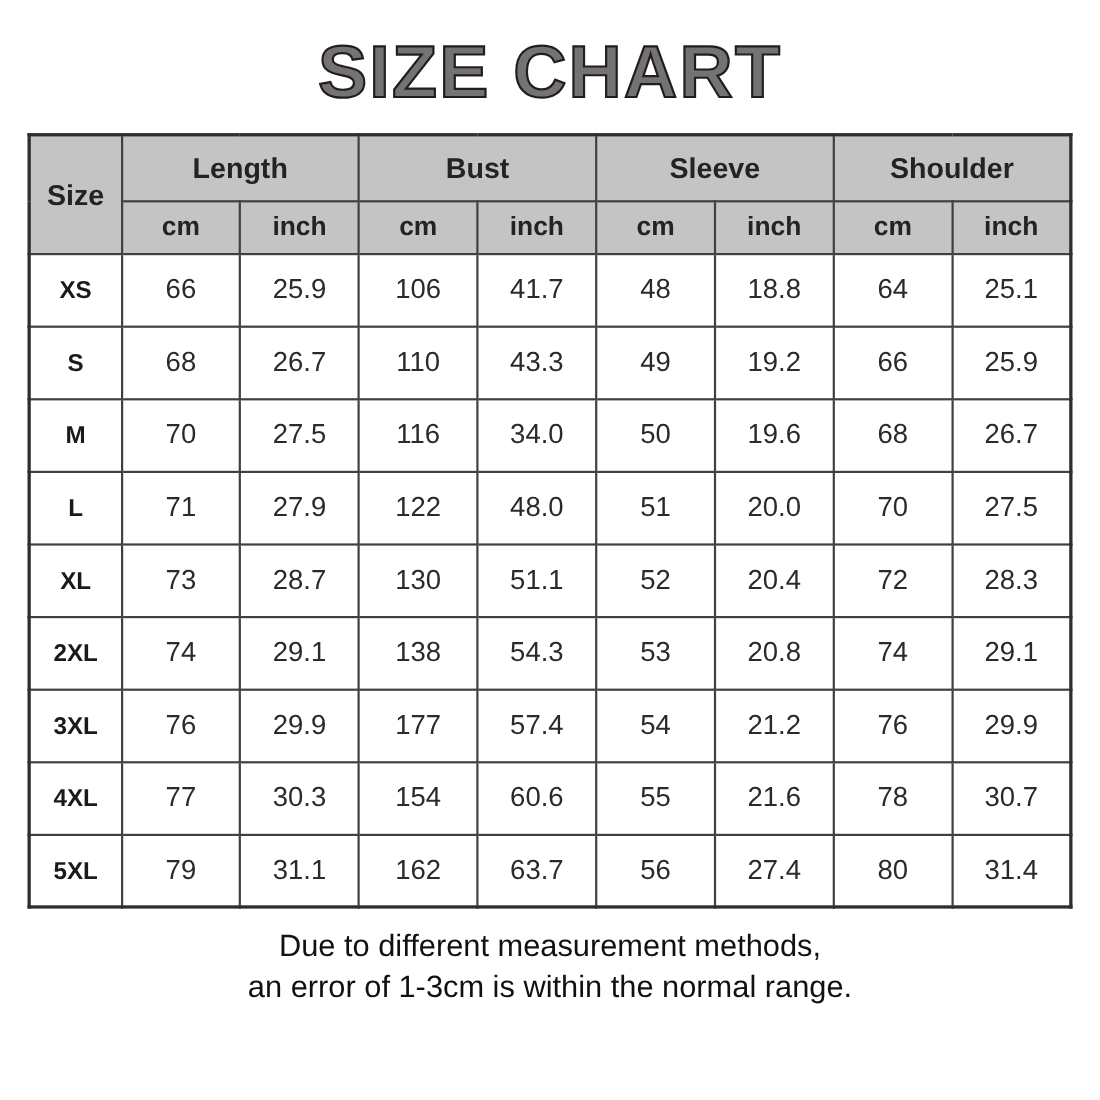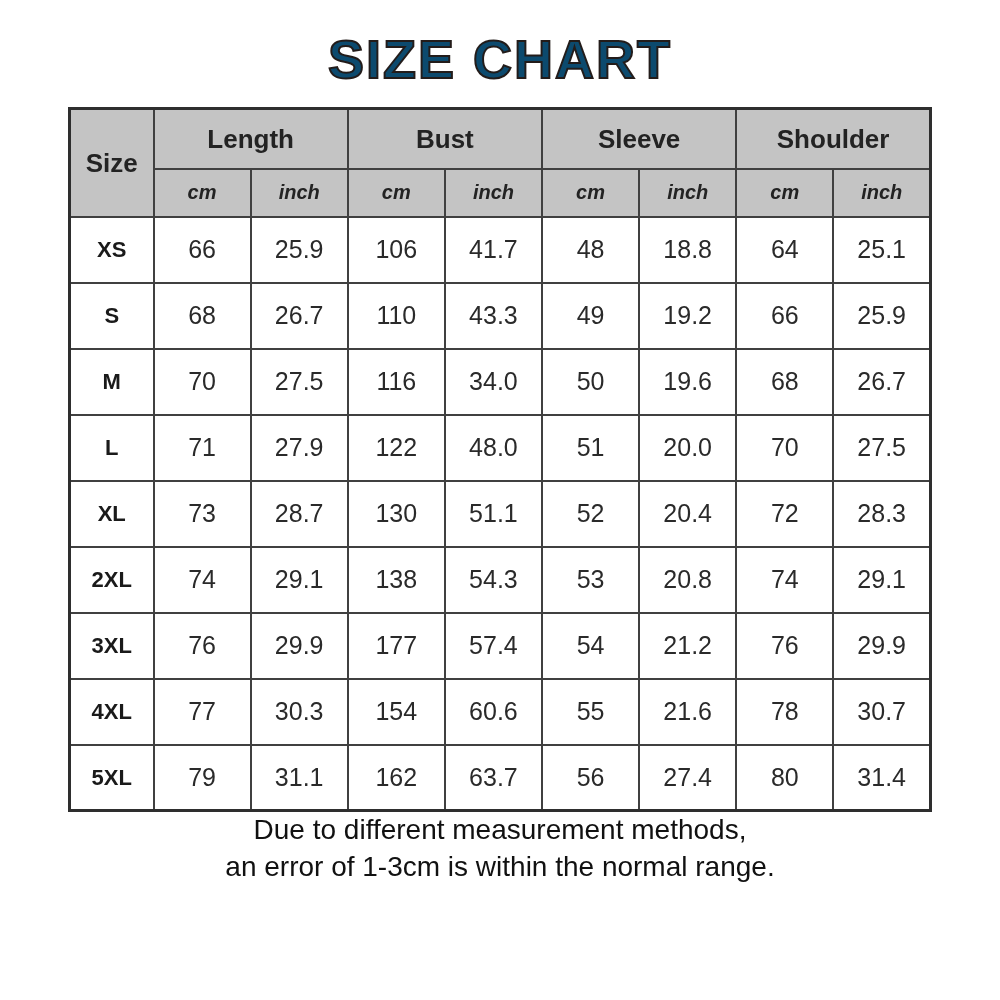--- a/index.html
+++ b/index.html
@@ -8,46 +8,46 @@
     background: #ffffff;
     font-family: "Liberation Sans", sans-serif;
     color: #1c1c1c;
     overflow: hidden;
   }
   .page { width: 1000px; height: 1000px; }
 
   .title {
     margin-top: 30px;
     text-align: center;
-    font-size: 54px;
+    font-size: 67px;
     font-weight: bold;
     letter-spacing: 2px;
-    color: #0c4a6e;
+    color: #737373;
     -webkit-text-stroke: 2px #231c1a;
     line-height: 1.08;
   }
 
   table.size-table {
-    width: 864px;
-    margin: 19px auto 0 auto;
+    width: 950px;
+    margin: 19px auto 16px auto;
     border-collapse: collapse;
     table-layout: fixed;
   }
   table.size-table, table.size-table th, table.size-table td {
     border: 2px solid #404040;
   }
   table.size-table { border: 3px solid #2e2e2e; }
 
   thead th {
     background: #c4c4c4;
     font-weight: bold;
     color: #232323;
   }
   thead tr.group-row th { height: 60px; font-size: 26px; }
-  thead tr.unit-row  th { height: 48px; font-size: 20px; font-style: italic; }
+  thead tr.unit-row  th { height: 48px; font-size: 24px; }
   th.size-th { font-size: 27px; }
 
   tbody th, tbody td {
     height: 66px;
     text-align: center;
     vertical-align: middle;
     background: #ffffff;
   }
   tbody th {               
     font-size: 22px;

